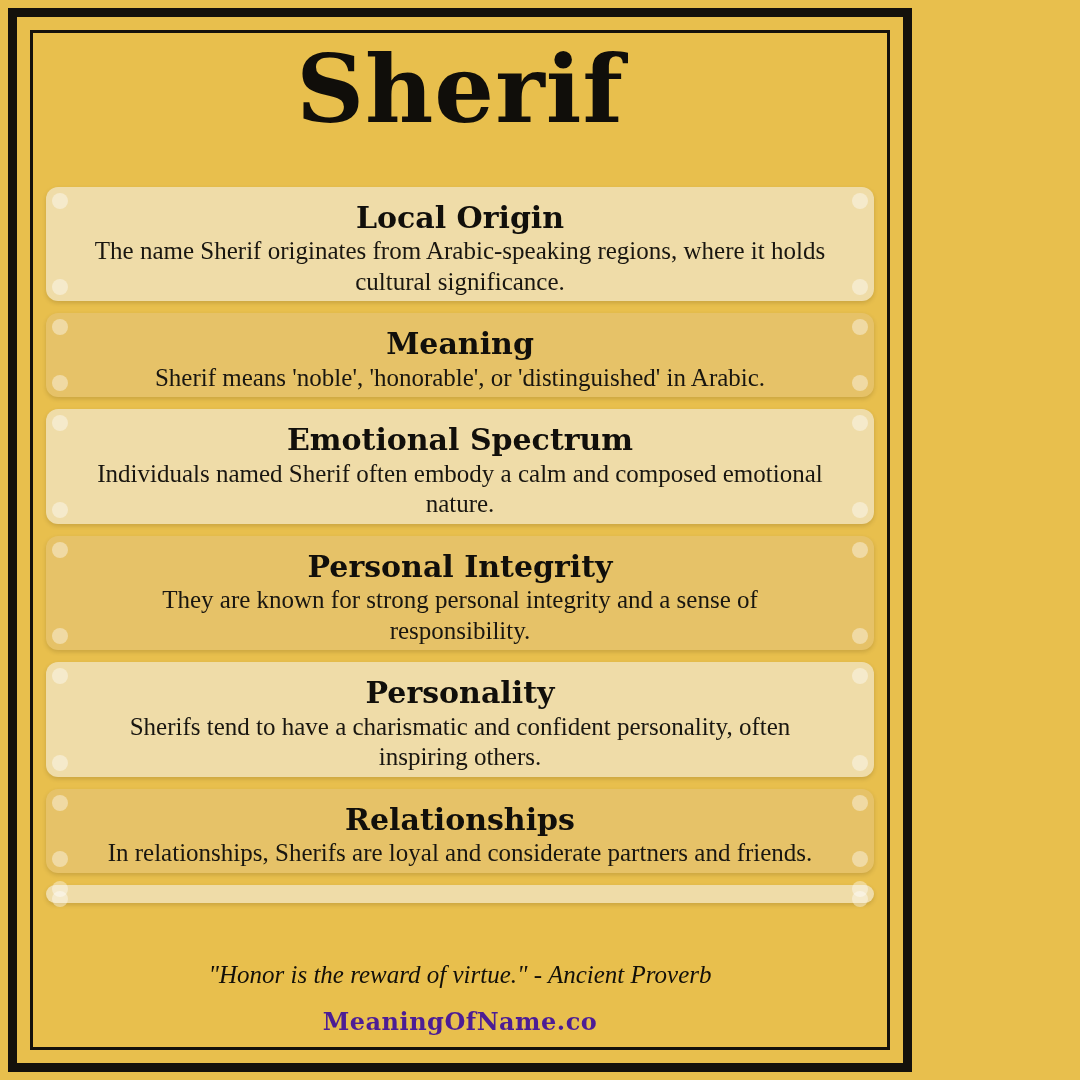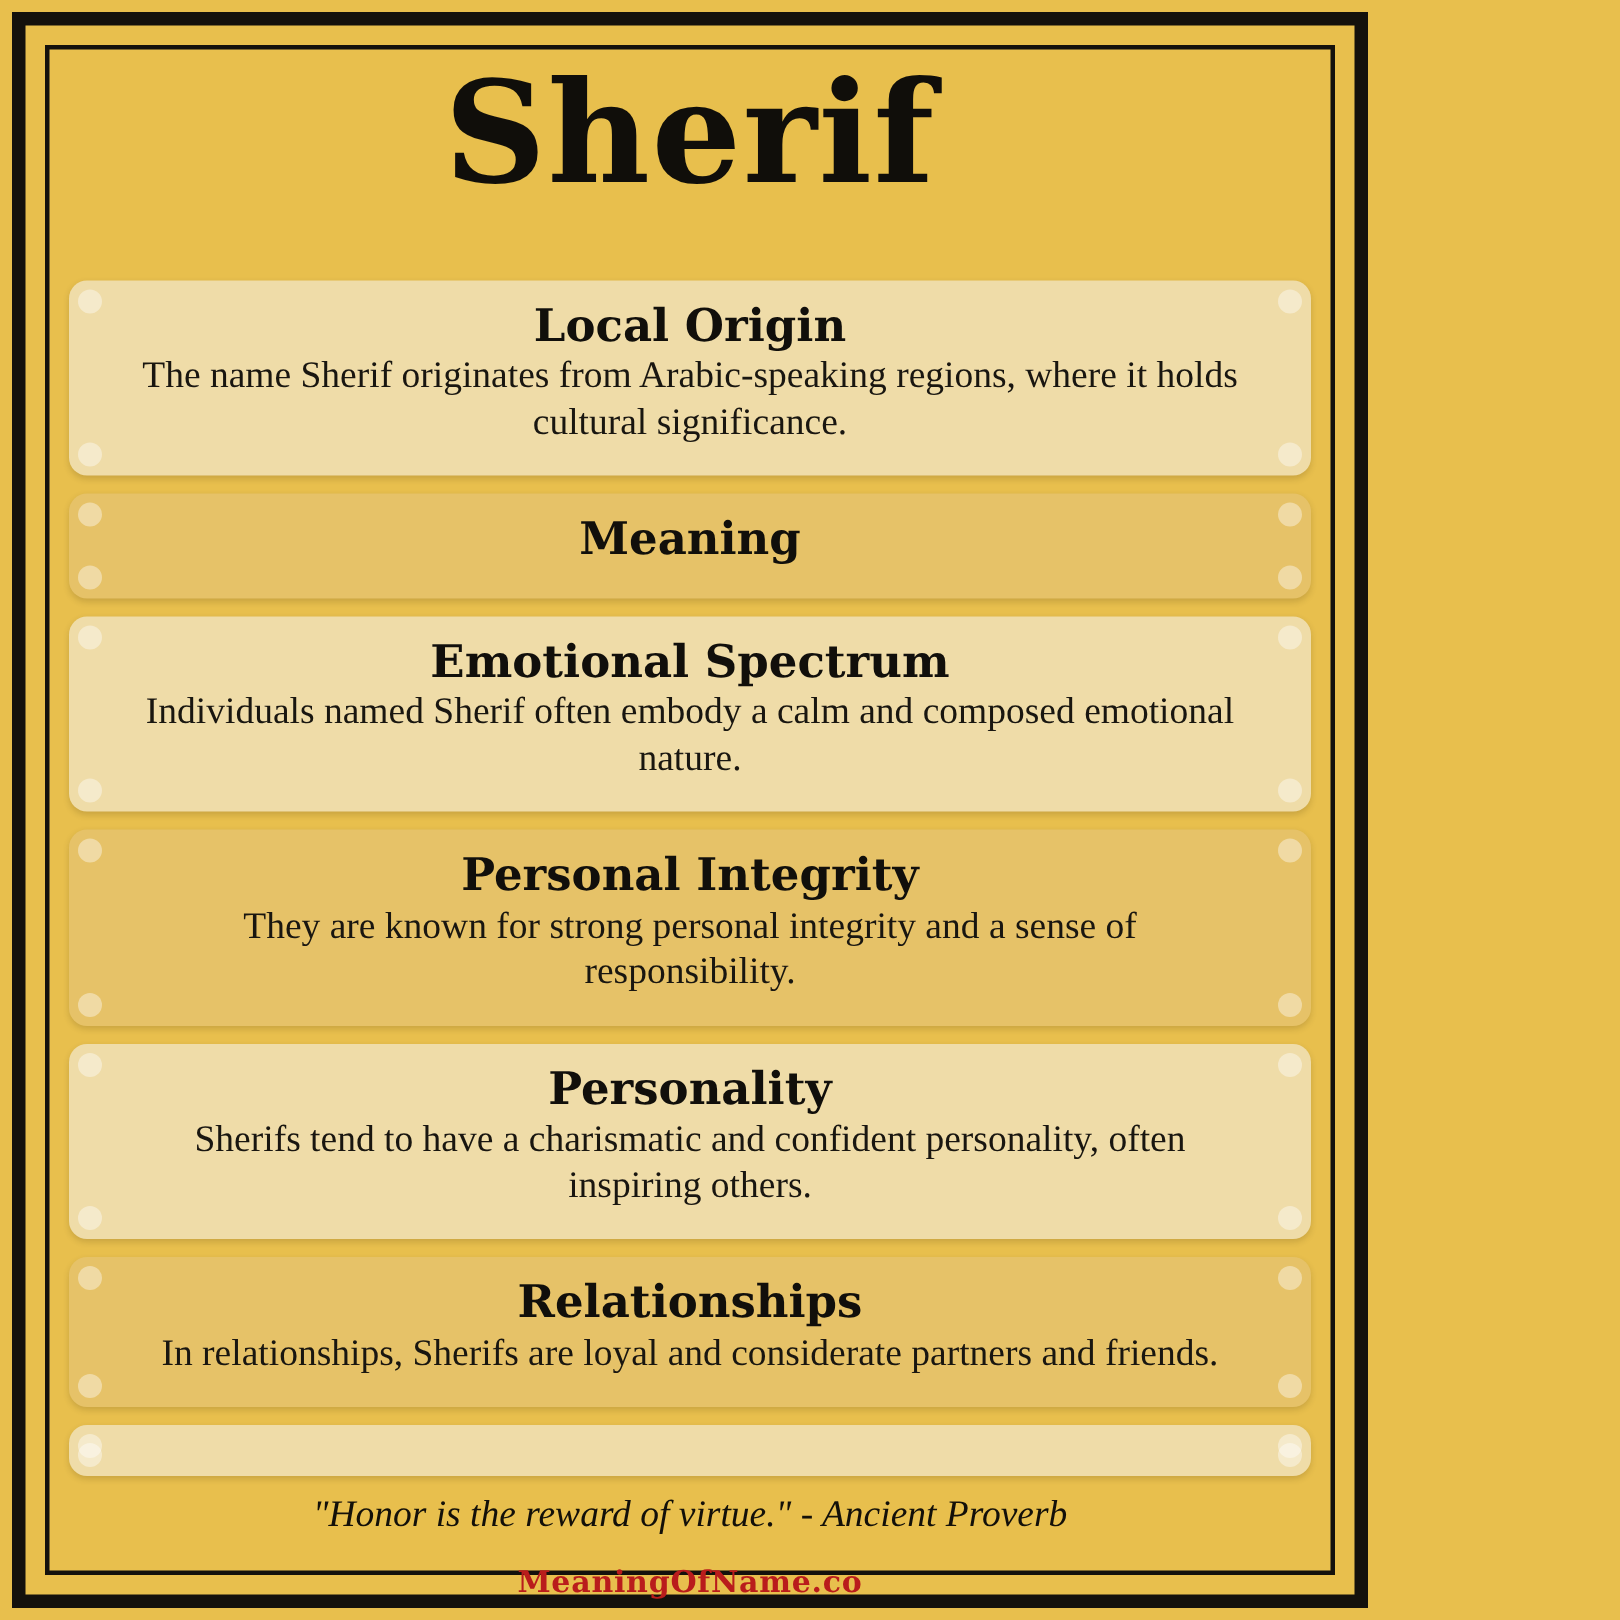--- a/index.html
+++ b/index.html
@@ -66,21 +66,21 @@
     flex-direction: column;
     gap: 0px;
   }
   .card-wrap {
     position: relative;
     margin-bottom: 12px;
   }
   .card {
     position: relative;
     border-radius: 12px;
-    padding: 14px 44px 20px 44px;
+    padding: 14px 44px 4px 44px;
     box-sizing: border-box;
     text-align: center;
     box-shadow: 0 2px 4px rgba(60, 45, 10, 0.18);
   }
   .card.light {
     background: #efdca8;
   }
   .card.dark {
     background: #e6c268;
   }
@@ -115,23 +115,23 @@
     text-align: center;
   }
   .quote {
     font-size: 25px;
     font-style: italic;
     color: #131009;
     font-family: "Liberation Serif", serif;
     margin-bottom: 18px;
   }
   .brand {
-    font-size: 20px;
+    font-size: 24px;
     font-weight: bold;
-    color: #b91c1c;
+    color: #4c1d95;
     letter-spacing: 0.5px;
     font-family: "DejaVu Serif", serif;
     margin-bottom: 4px;
   }
 </style>
 </head>
 <body>
 
 <div class="poster">
   <div class="frame-outer"></div>
@@ -154,20 +154,21 @@
         </div>
       </div>
 
       <div class="card-wrap">
         <div class="card dark">
           <span class="notch tl"></span>
           <span class="notch bl"></span>
           <span class="notch tr"></span>
           <span class="notch br"></span>
           <div class="label">Meaning</div>
+          <div class="desc">Sherif means 'noble', 'honorable', or 'distinguished' in Arabic.</div>
         </div>
       </div>
 
       <div class="card-wrap">
         <div class="card light">
           <span class="notch tl"></span>
           <span class="notch bl"></span>
           <span class="notch tr"></span>
           <span class="notch br"></span>
           <div class="label">Emotional Spectrum</div>

